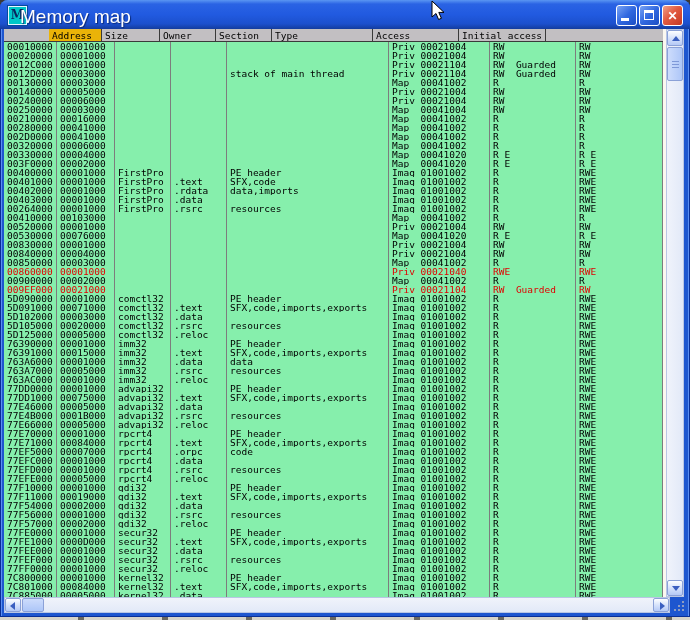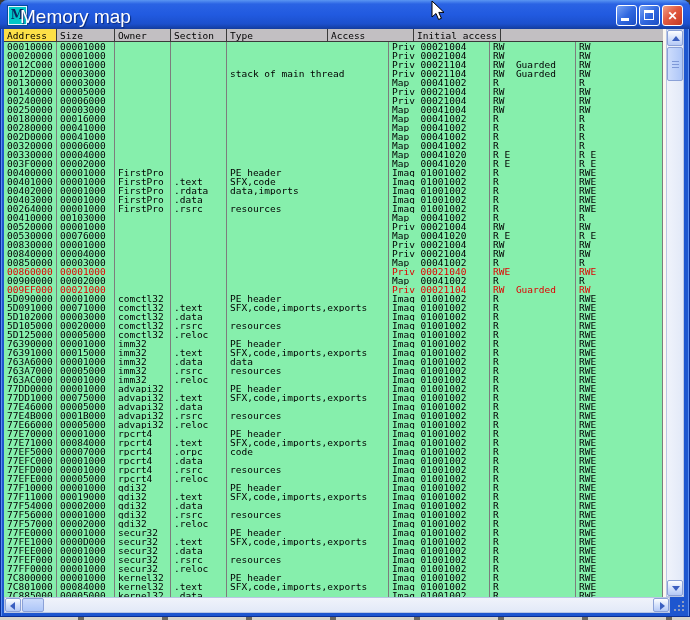--- a/index.html
+++ b/index.html
@@ -24,21 +24,21 @@
   .tbtn.red{background:linear-gradient(135deg,#f0a088 0%,#e25a40 45%,#c43822 100%);}
   .glyph-min{position:absolute;left:4px;bottom:4px;width:8px;height:3px;background:#fff;}
   .glyph-max{position:absolute;left:4px;top:4px;width:10px;height:10px;border:1px solid #fff;border-top:3px solid #fff;box-sizing:border-box;}
   .glyph-x{position:absolute;left:0;top:1px;width:100%;text-align:center;color:#fff;font-weight:bold;
     font-size:12px;line-height:18px;font-family:"Liberation Sans",sans-serif;}
   
   .header{position:absolute;left:4px;top:29px;width:659px;height:13px;display:flex;
     background:#c2bfc2;border-bottom:1px solid #3a3a3a;box-sizing:border-box;}
   .hcell{box-sizing:border-box;height:100%;border-right:1px solid #3a3a3a;padding:1px 0 0 3px;
     font-size:9.5px;line-height:11px;color:#000;white-space:pre;overflow:hidden;}
-  .hcell.selected{background:#fde047;}
+  .hcell.selected{background:#eab308;margin-left:45px;}
   
   .body{position:absolute;left:4px;top:42px;width:659px;height:555px;background:#86efac;overflow:hidden;}
   .trow{display:flex;height:9px;}
   .tcell{box-sizing:border-box;height:9px;border-right:1px solid #7d7d7d;padding-left:3px;
     font-size:9.5px;line-height:9px;color:#000;white-space:pre;overflow:hidden;}
   .trow.red .tcell{color:#e00000;}
   .c0{width:53px}.c1{width:58px}.c2{width:56px}.c3{width:56px}
   .c4{width:162px}.c5{width:101px}.c6{width:86px}.c7{width:87px}
   
   .gapcol{position:absolute;left:663px;top:29px;width:3px;height:568px;background:#fbf8f0;}
@@ -178,21 +178,21 @@
           <div class="tcell c0">00250000</div>
           <div class="tcell c1">00003000</div>
           <div class="tcell c2"></div>
           <div class="tcell c3"></div>
           <div class="tcell c4"></div>
           <div class="tcell c5">Map  00041004</div>
           <div class="tcell c6">RW</div>
           <div class="tcell c7">RW</div>
         </div>
         <div class="trow">
-          <div class="tcell c0">00180000</div>
+          <div class="tcell c0">00210000</div>
           <div class="tcell c1">00016000</div>
           <div class="tcell c2"></div>
           <div class="tcell c3"></div>
           <div class="tcell c4"></div>
           <div class="tcell c5">Map  00041002</div>
           <div class="tcell c6">R</div>
           <div class="tcell c7">R</div>
         </div>
         <div class="trow">
           <div class="tcell c0">00280000</div>

